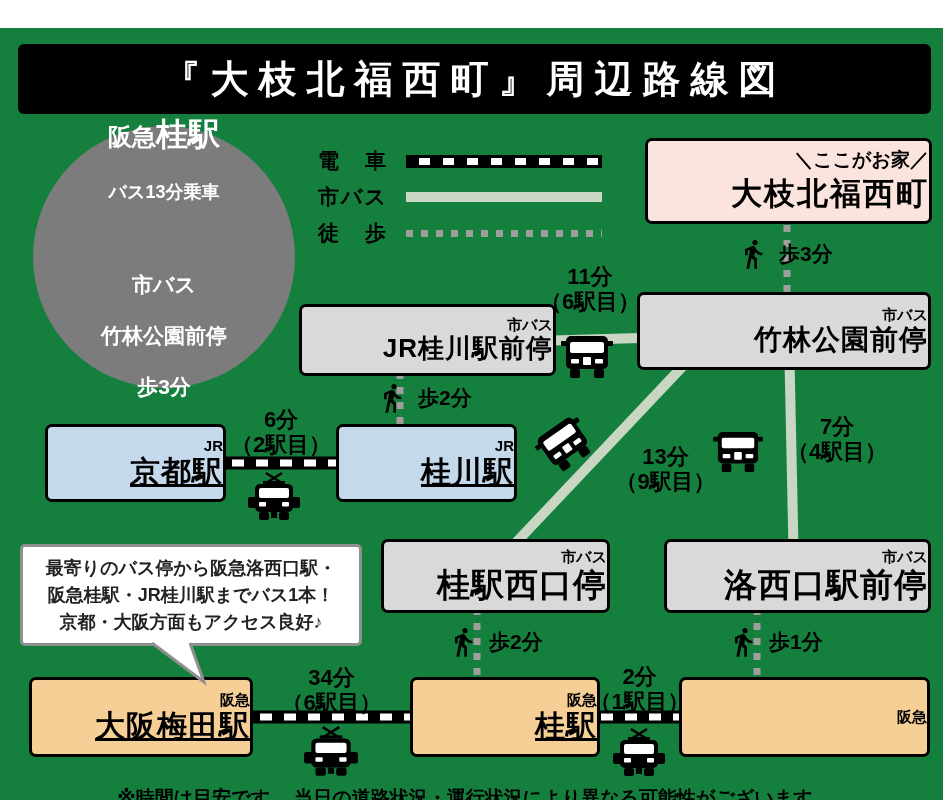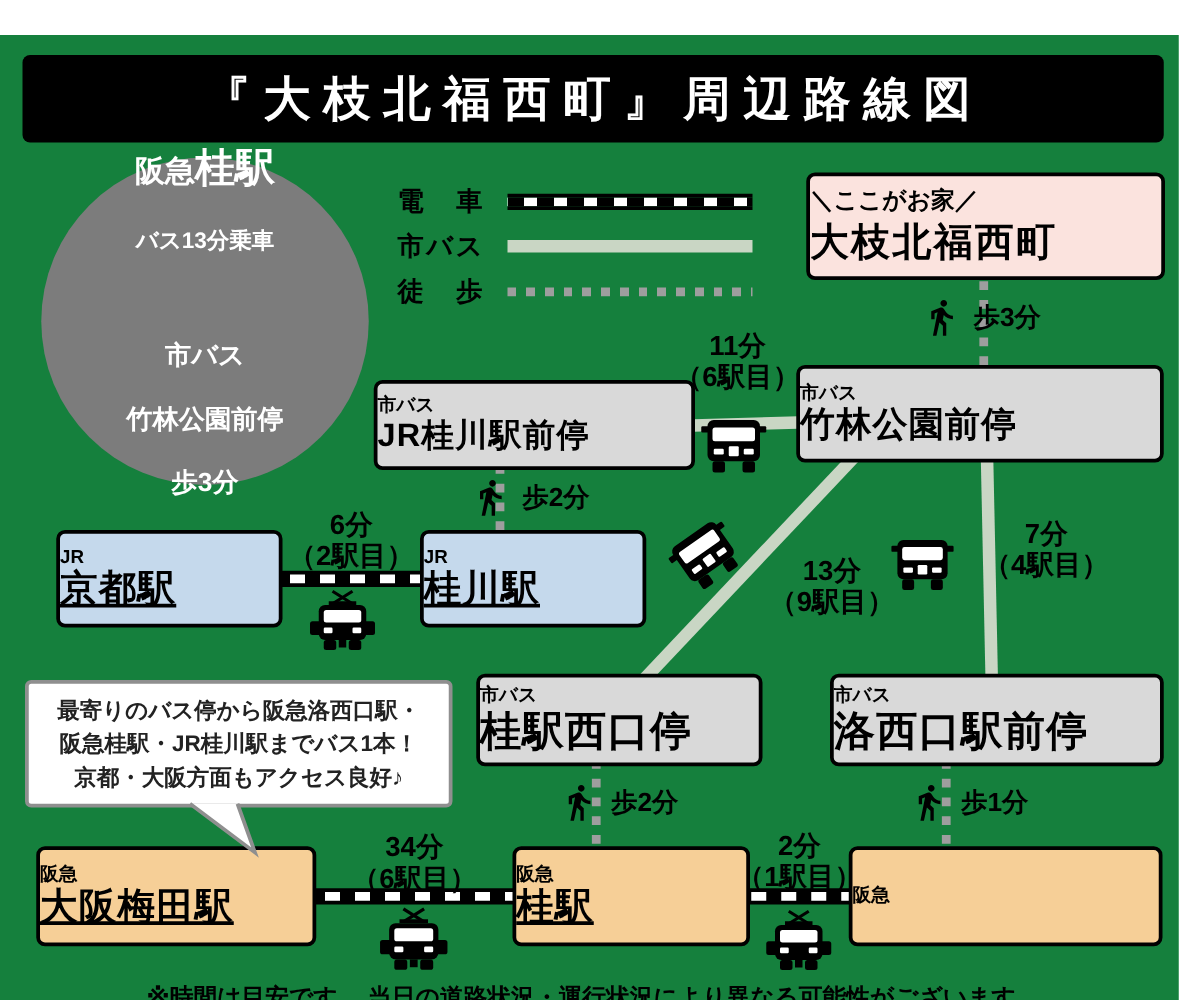--- a/index.html
+++ b/index.html
@@ -30,21 +30,21 @@
   .sample-bus { height:10px; background:#c9d6c4; }
   .sample-walk { height:7px; background:repeating-linear-gradient(90deg,#9e9e9e 0 7px,transparent 7px 15px); }
 
   .routes { position:absolute; left:0; top:0; z-index:1; }
   .walk-line { stroke:#9e9e9e; stroke-width:7; fill:none; stroke-dasharray:7 8; }
   .bus-line  { stroke:#c9d6c4; stroke-width:10; fill:none; }
   .train-base { stroke:#000; stroke-width:13; fill:none; }
   .train-dash { stroke:#fff; stroke-width:7; fill:none; stroke-dasharray:12 12; }
 
   .box { position:absolute; border:3px solid #000; border-radius:7px; display:flex; flex-direction:column;
-         align-items:flex-start; justify-content:center; text-align:center; z-index:2; color:#000; }
+         align-items:flex-end; justify-content:center; text-align:center; z-index:2; color:#000; }
   .box-type { font-size:15px; line-height:1.2; }
   .box-name { line-height:1.15; letter-spacing:1px; }
   .n26 { font-size:26px; } .n27 { font-size:33px; } .n28 { font-size:28px; } .n30 { font-size:30px;text-decoration:underline; }
   .gray { background:#d9d9d9; }
   .blue { background:#c5d9ec; }
   .orange { background:#f6cf97; }
   .home { background:#fbe3de; }
   .home-callout { font-size:19px; }
   .home-name { font-size:31px; letter-spacing:2px; }
 

